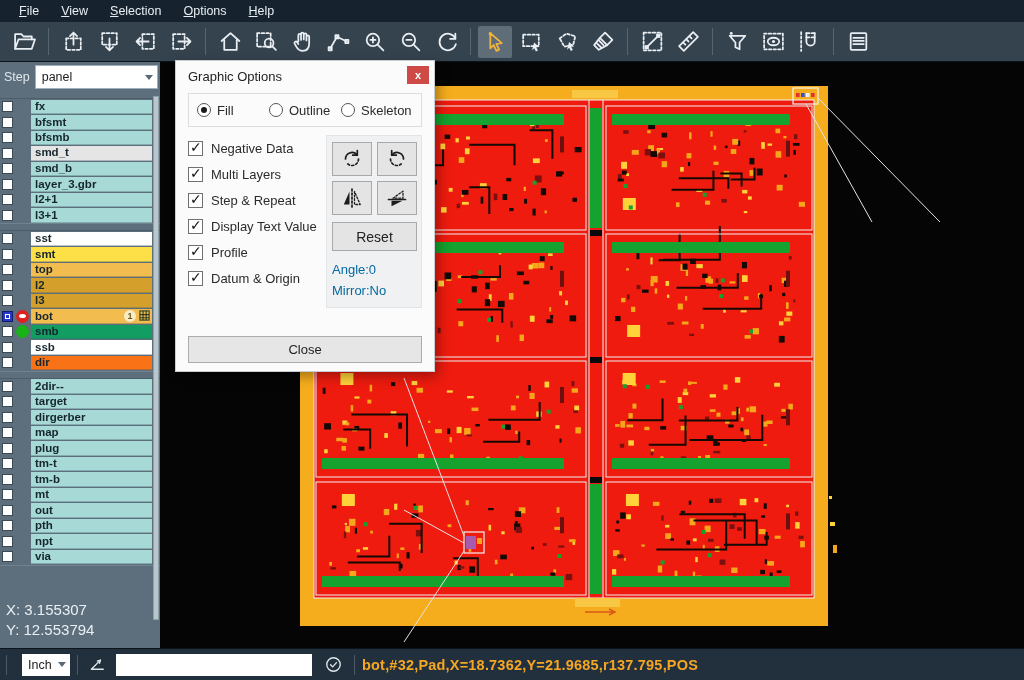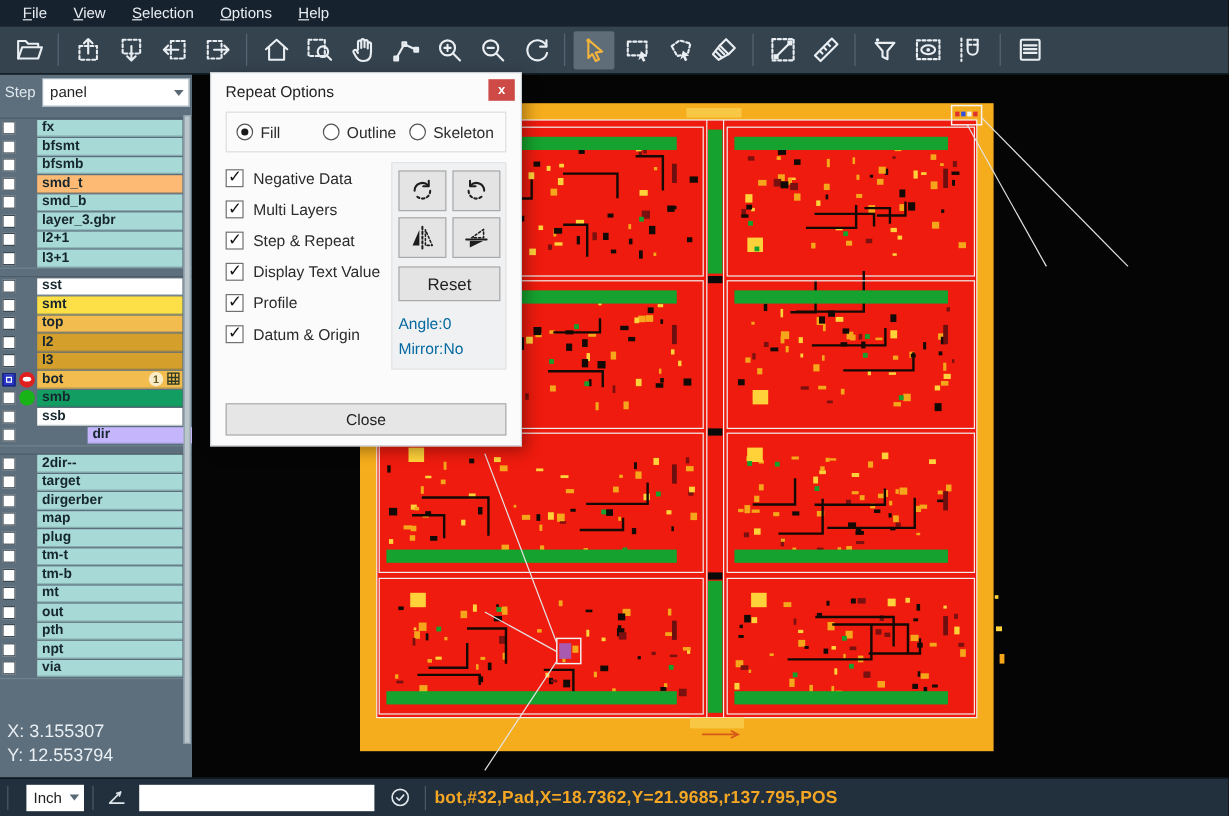--- a/index.html
+++ b/index.html
@@ -871,21 +871,21 @@
           <div class="lrow">
             <span class="lcheck"></span>
             <span class="lind"></span>
             <div class="lname" style="background: rgb(167, 217, 214);">
               <span class="flex">bfsmb</span>
             </div>
           </div>
           <div class="lrow">
             <span class="lcheck"></span>
             <span class="lind"></span>
-            <div class="lname" style="background: #fdba74;">
+            <div class="lname" style="background: #e5e5e5; align-items: flex-end;">
               <span class="flex">smd_t</span>
             </div>
           </div>
           <div class="lrow">
             <span class="lcheck"></span>
             <span class="lind"></span>
             <div class="lname" style="background: rgb(167, 217, 214);">
               <span class="flex">smd_b</span>
             </div>
           </div>
@@ -975,21 +975,21 @@
           <div class="lrow">
             <span class="lcheck"></span>
             <span class="lind"></span>
             <div class="lname" style="background: rgb(255, 255, 255);">
               <span class="flex">ssb</span>
             </div>
           </div>
           <div class="lrow">
             <span class="lcheck"></span>
             <span class="lind"></span>
-            <div class="lname" style="background: #c4b5fd; margin-left: 42px;">
+            <div class="lname" style="background: #f97316;">
               <span class="flex">dir</span>
             </div>
           </div>
         </div>
         <div class="lgroup">
           <div class="lrow">
             <span class="lcheck"></span>
             <span class="lind"></span>
             <div class="lname" style="background: rgb(167, 217, 214);">
               <span class="flex">2dir--</span>
@@ -1341,21 +1341,21 @@
           <rect x="282" y="194" width="4.5" height="21" fill="#f0c020"></rect>
           <rect x="291" y="194" width="4.5" height="21" fill="#f0c020"></rect>
           <rect x="300" y="194" width="4.5" height="21" fill="#f0c020"></rect>
           <rect x="309" y="194" width="4.5" height="21" fill="#f0c020"></rect>
           <path d="M96 215v-18a9 9 0 0 1 18 0v18" stroke="#0a0a0a" stroke-width="5" fill="none"></path>
         </svg>
     </div>
   </div>
 
   <div class="dialog">
-    <div class="dlg-title">Repeat Options</div>
+    <div class="dlg-title">Graphic Options</div>
     <div class="dlg-close">x</div>
     <div class="dlg-body">
       <div class="radio-box" id="dlg-radios">
           <div class="radio-item">
             <span class="radio on"></span>
             <span>Fill</span>
           </div>
           <div class="radio-item">
             <span class="radio"></span>
             <span>Outline</span>

